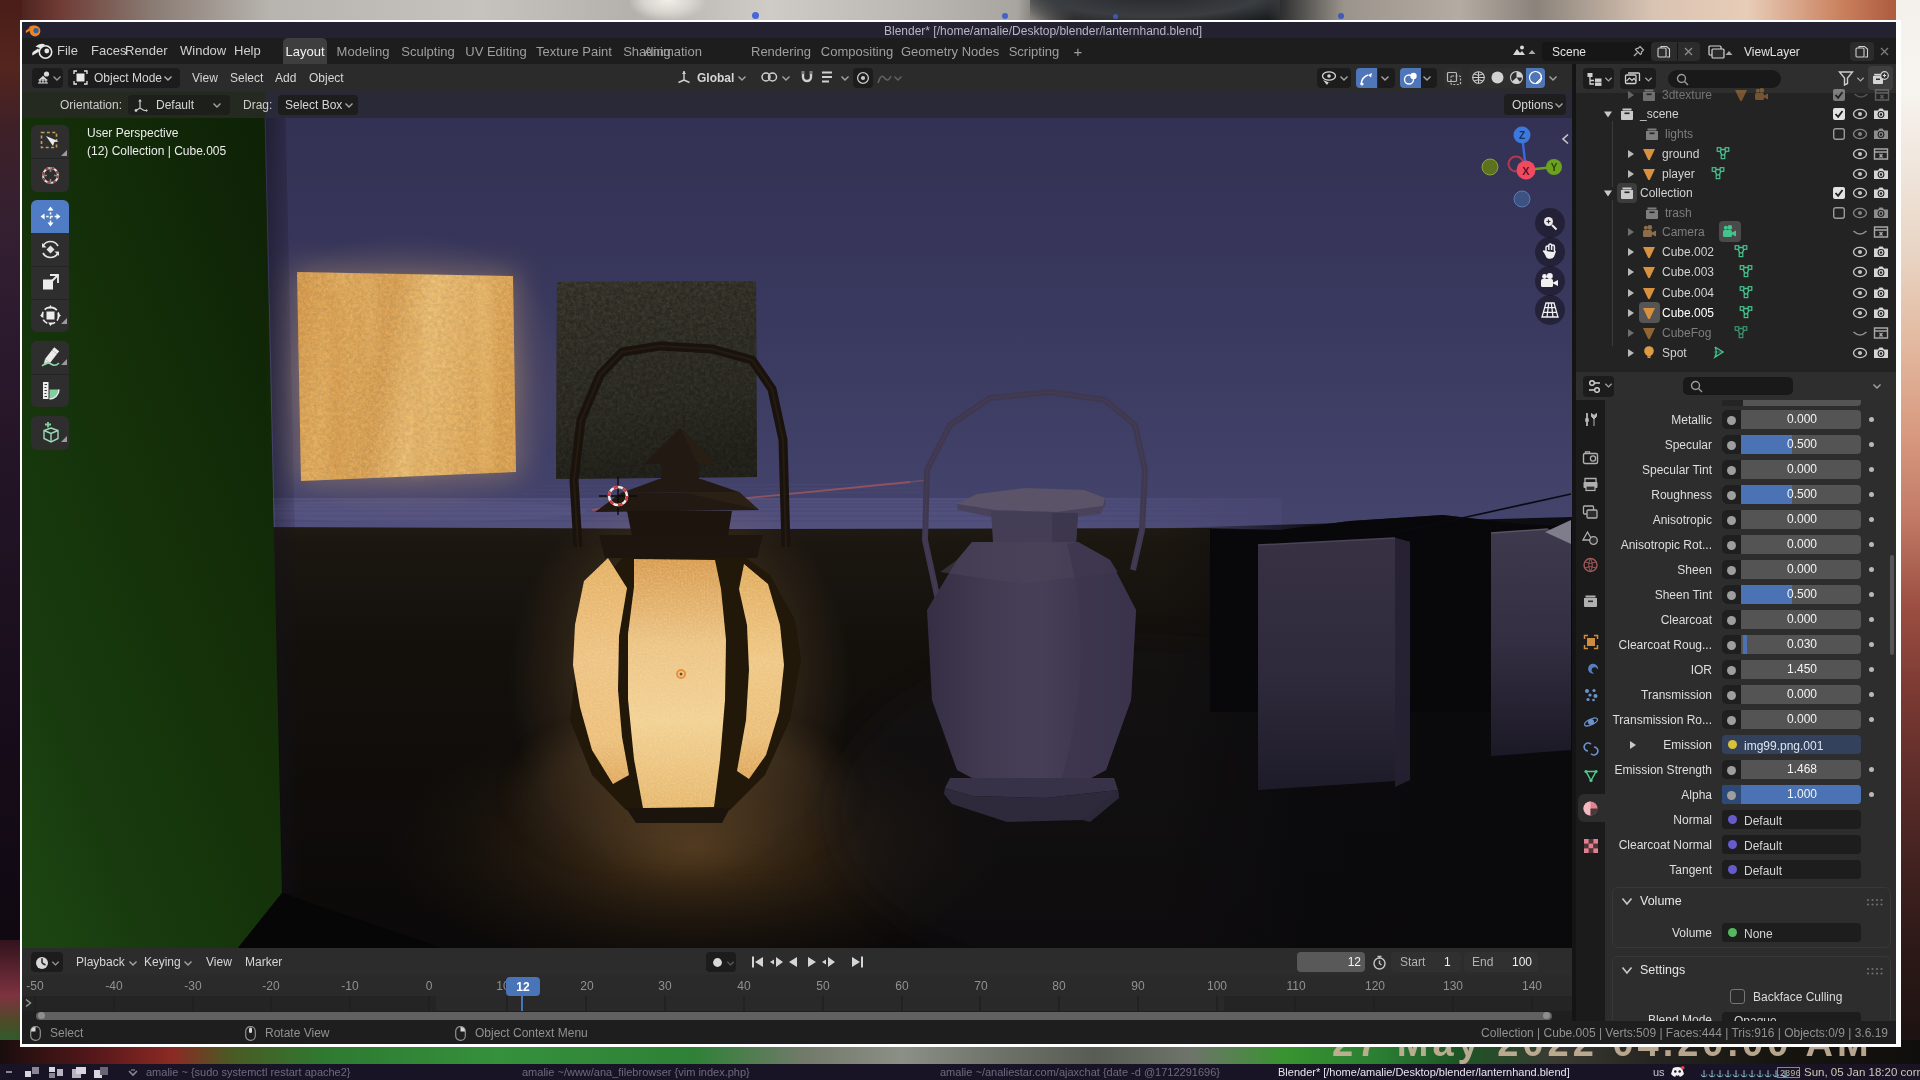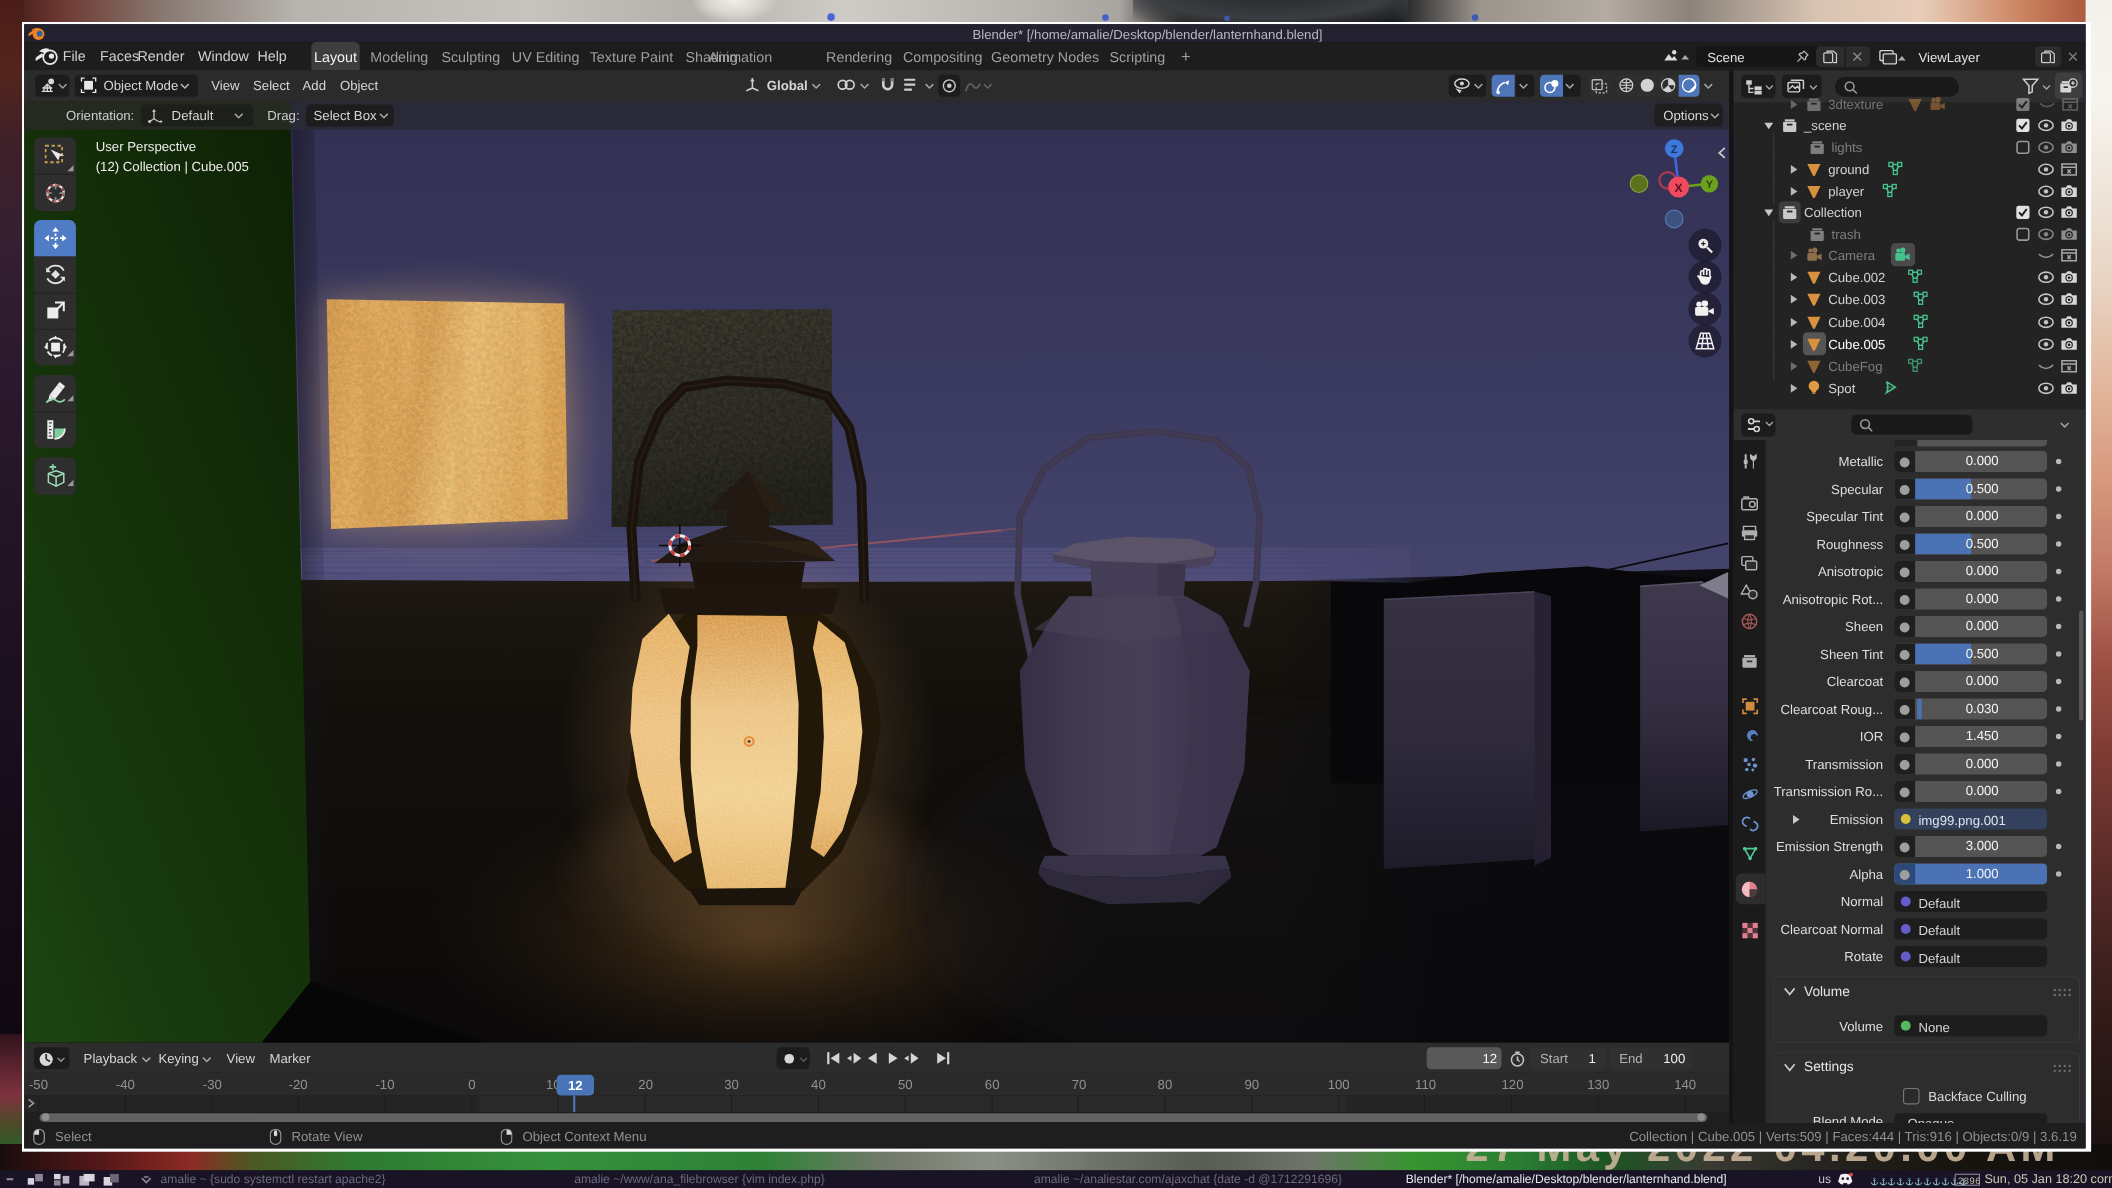--- a/index.html
+++ b/index.html
@@ -1432,21 +1432,21 @@
     <span class="plabel">Emission</span>
     <div class="pslider" style="background:#33415c;"></div>
     <div class="abs" style="left:152px;top:7px;width:9px;height:9px;border-radius:50%;background:#d8c23a;"></div>
     <span class="abs" style="left:168px;top:6px;font-size:12px;color:#dce4ee;">img99.png.001</span>
   </div>
   <div class="prow" style="top:758px;">
       <span class="plabel">Emission Strength</span>
       <div class="pslider"></div>
       <div class="pdeco"></div>
       <div class="pdot"></div>
-      <span class="pval">3.000</span>
+      <span class="pval">1.468</span>
       <div class="kdot"></div>
     </div>
   <div class="prow" style="top:783px;">
       <span class="plabel">Alpha</span>
       <div class="pslider">
         <div class="pfill" style="width:139px;"></div>
       </div>
       <div class="pdeco" style="background:#2d4a76;"></div>
       <div class="pdot"></div>
       <span class="pval">1.000</span>
@@ -1458,21 +1458,21 @@
     <div class="abs" style="left:152px;top:7px;width:9px;height:9px;border-radius:50%;background:#665bcb;"></div>
     <span class="abs" style="left:168px;top:6px;font-size:12px;color:#d4d4d4;">Default</span>
   </div>
   <div class="prow" style="top:833px;">
       <span class="plabel">Clearcoat Normal</span>
     <div class="pslider" style="background:#1d1d1d;"></div>
     <div class="abs" style="left:152px;top:7px;width:9px;height:9px;border-radius:50%;background:#665bcb;"></div>
     <span class="abs" style="left:168px;top:6px;font-size:12px;color:#d4d4d4;">Default</span>
   </div>
   <div class="prow" style="top:858px;">
-      <span class="plabel">Rotate</span>
+      <span class="plabel">Tangent</span>
     <div class="pslider" style="background:#1d1d1d;"></div>
     <div class="abs" style="left:152px;top:7px;width:9px;height:9px;border-radius:50%;background:#665bcb;"></div>
     <span class="abs" style="left:168px;top:6px;font-size:12px;color:#d4d4d4;">Default</span>
   </div>
 
   <div class="abs" style="left:1612px;top:887px;width:279px;height:61px;border:1px solid #383838;border-radius:6px;"></div>
   <svg class="abs" style="left:1621px;top:897px;" width="12" height="9" viewBox="0 0 12 9">
       <path d="M1.5 1.5 L6 7 L10.5 1.5" fill="none" stroke="#c9c9c9" stroke-width="1.6"></path>
     </svg>
   <span class="abs" style="left:1640px;top:894px;font-size:12.5px;color:#e6e6e6;">Volume</span>

